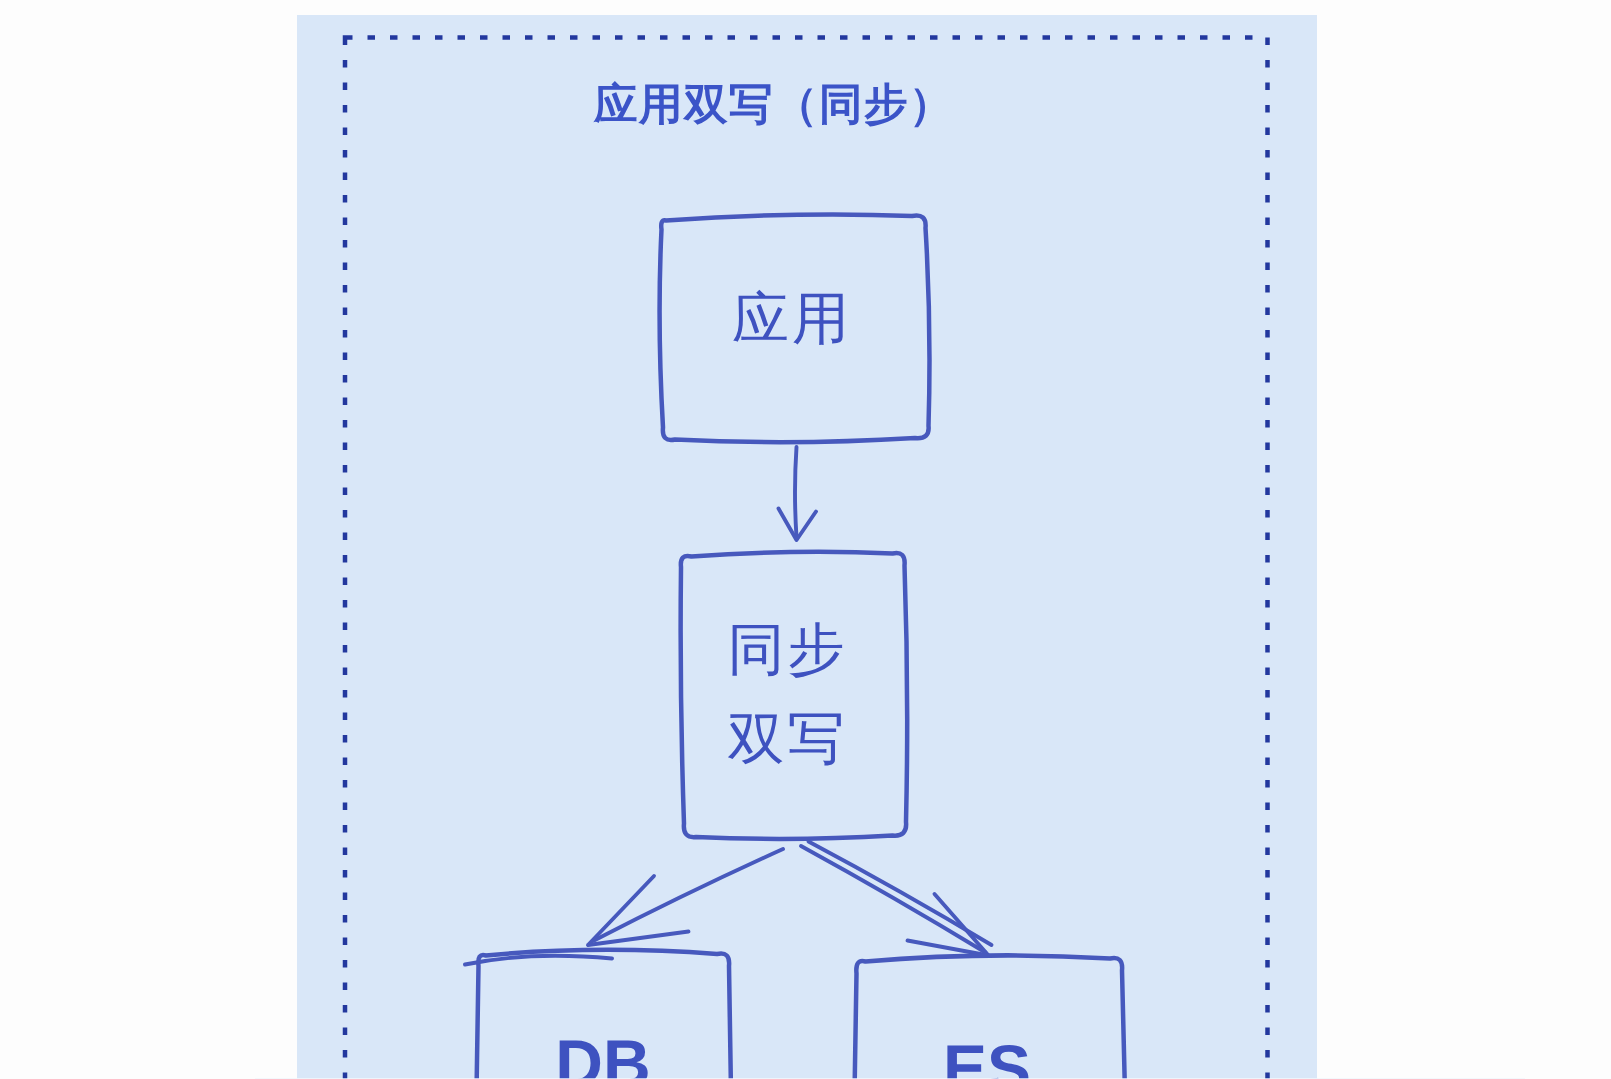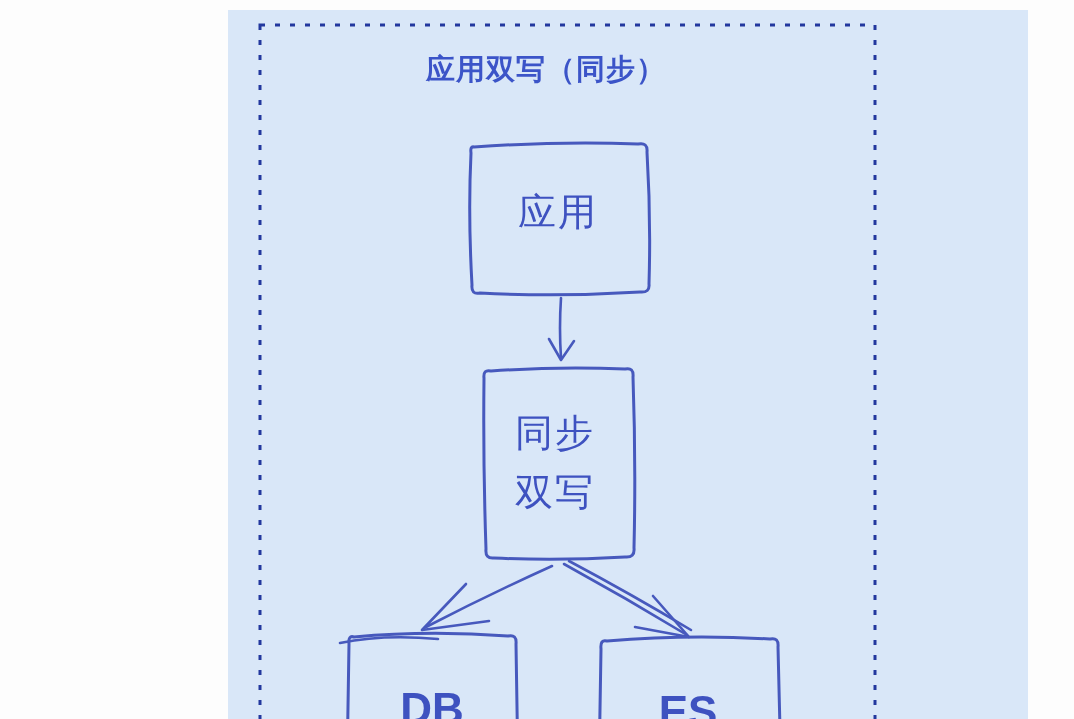--- a/index.html
+++ b/index.html
@@ -11,23 +11,23 @@
     background: var(--page-bg, #fdfdfd);
     font-family: "Liberation Sans", sans-serif;
   }
   .stage {
     position: relative;
     width: 1074px;
     height: 719px;
   }
   .panel {
     position: absolute;
-    left: 228px;
+    left: 198px;
     top: 10px;
-    width: 800px;
+    width: 680px;
     height: 709px;
     background: var(--panel-bg, #d9e7f8);
   }
   .diagram-svg {
     display: block;
     width: 674px;
     height: 709px;
     overflow: hidden;
   }
   .dash-rect {

